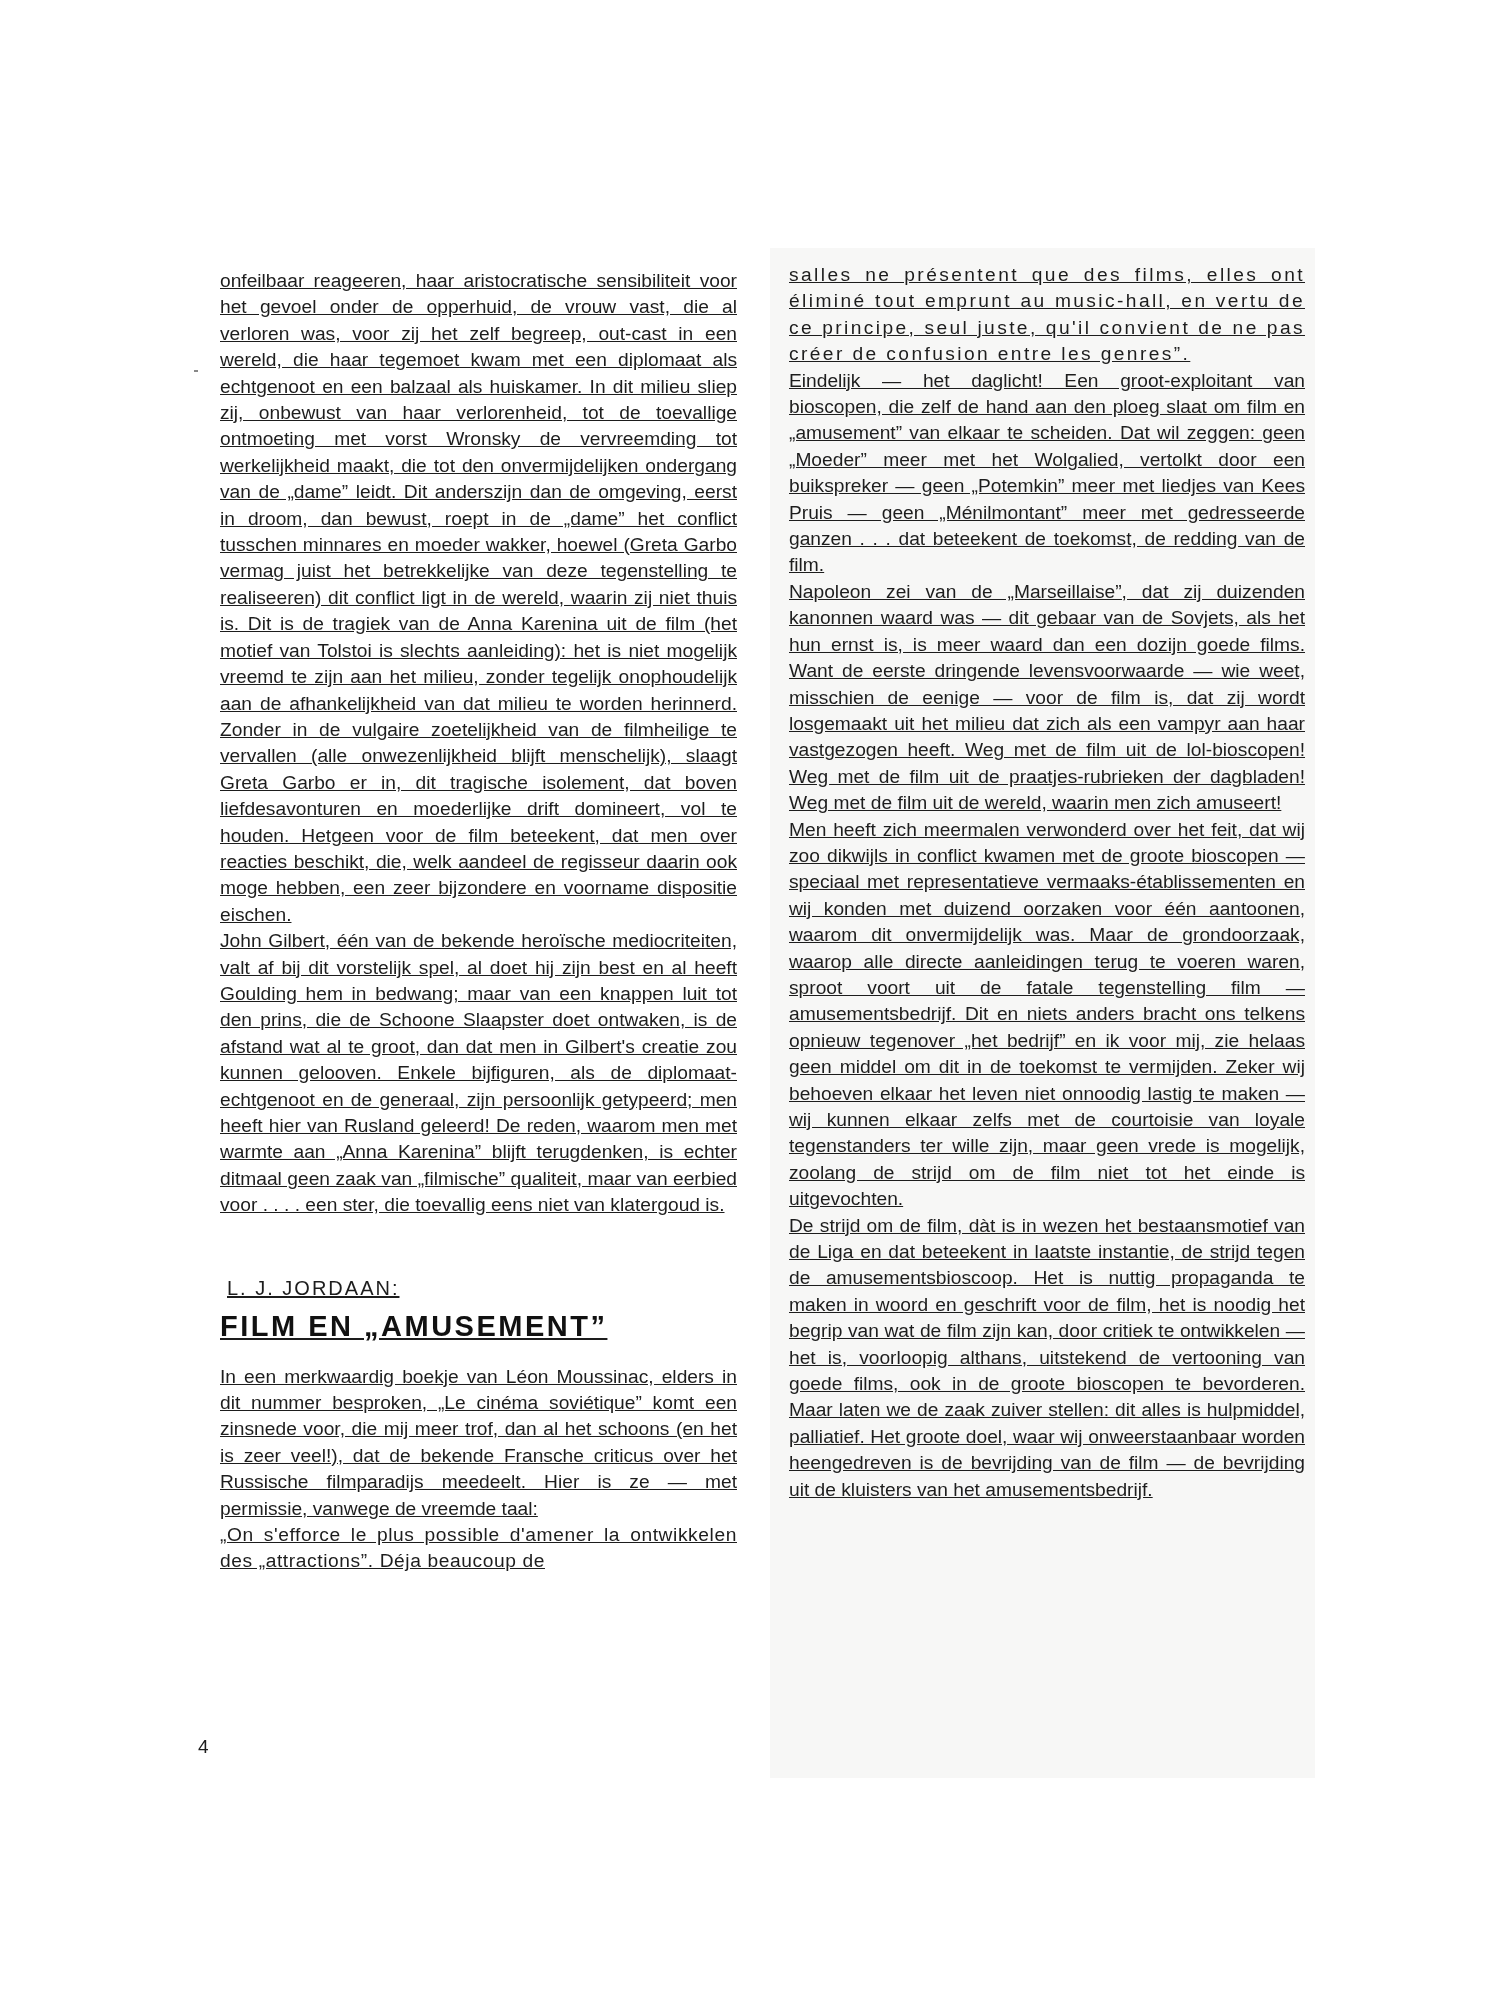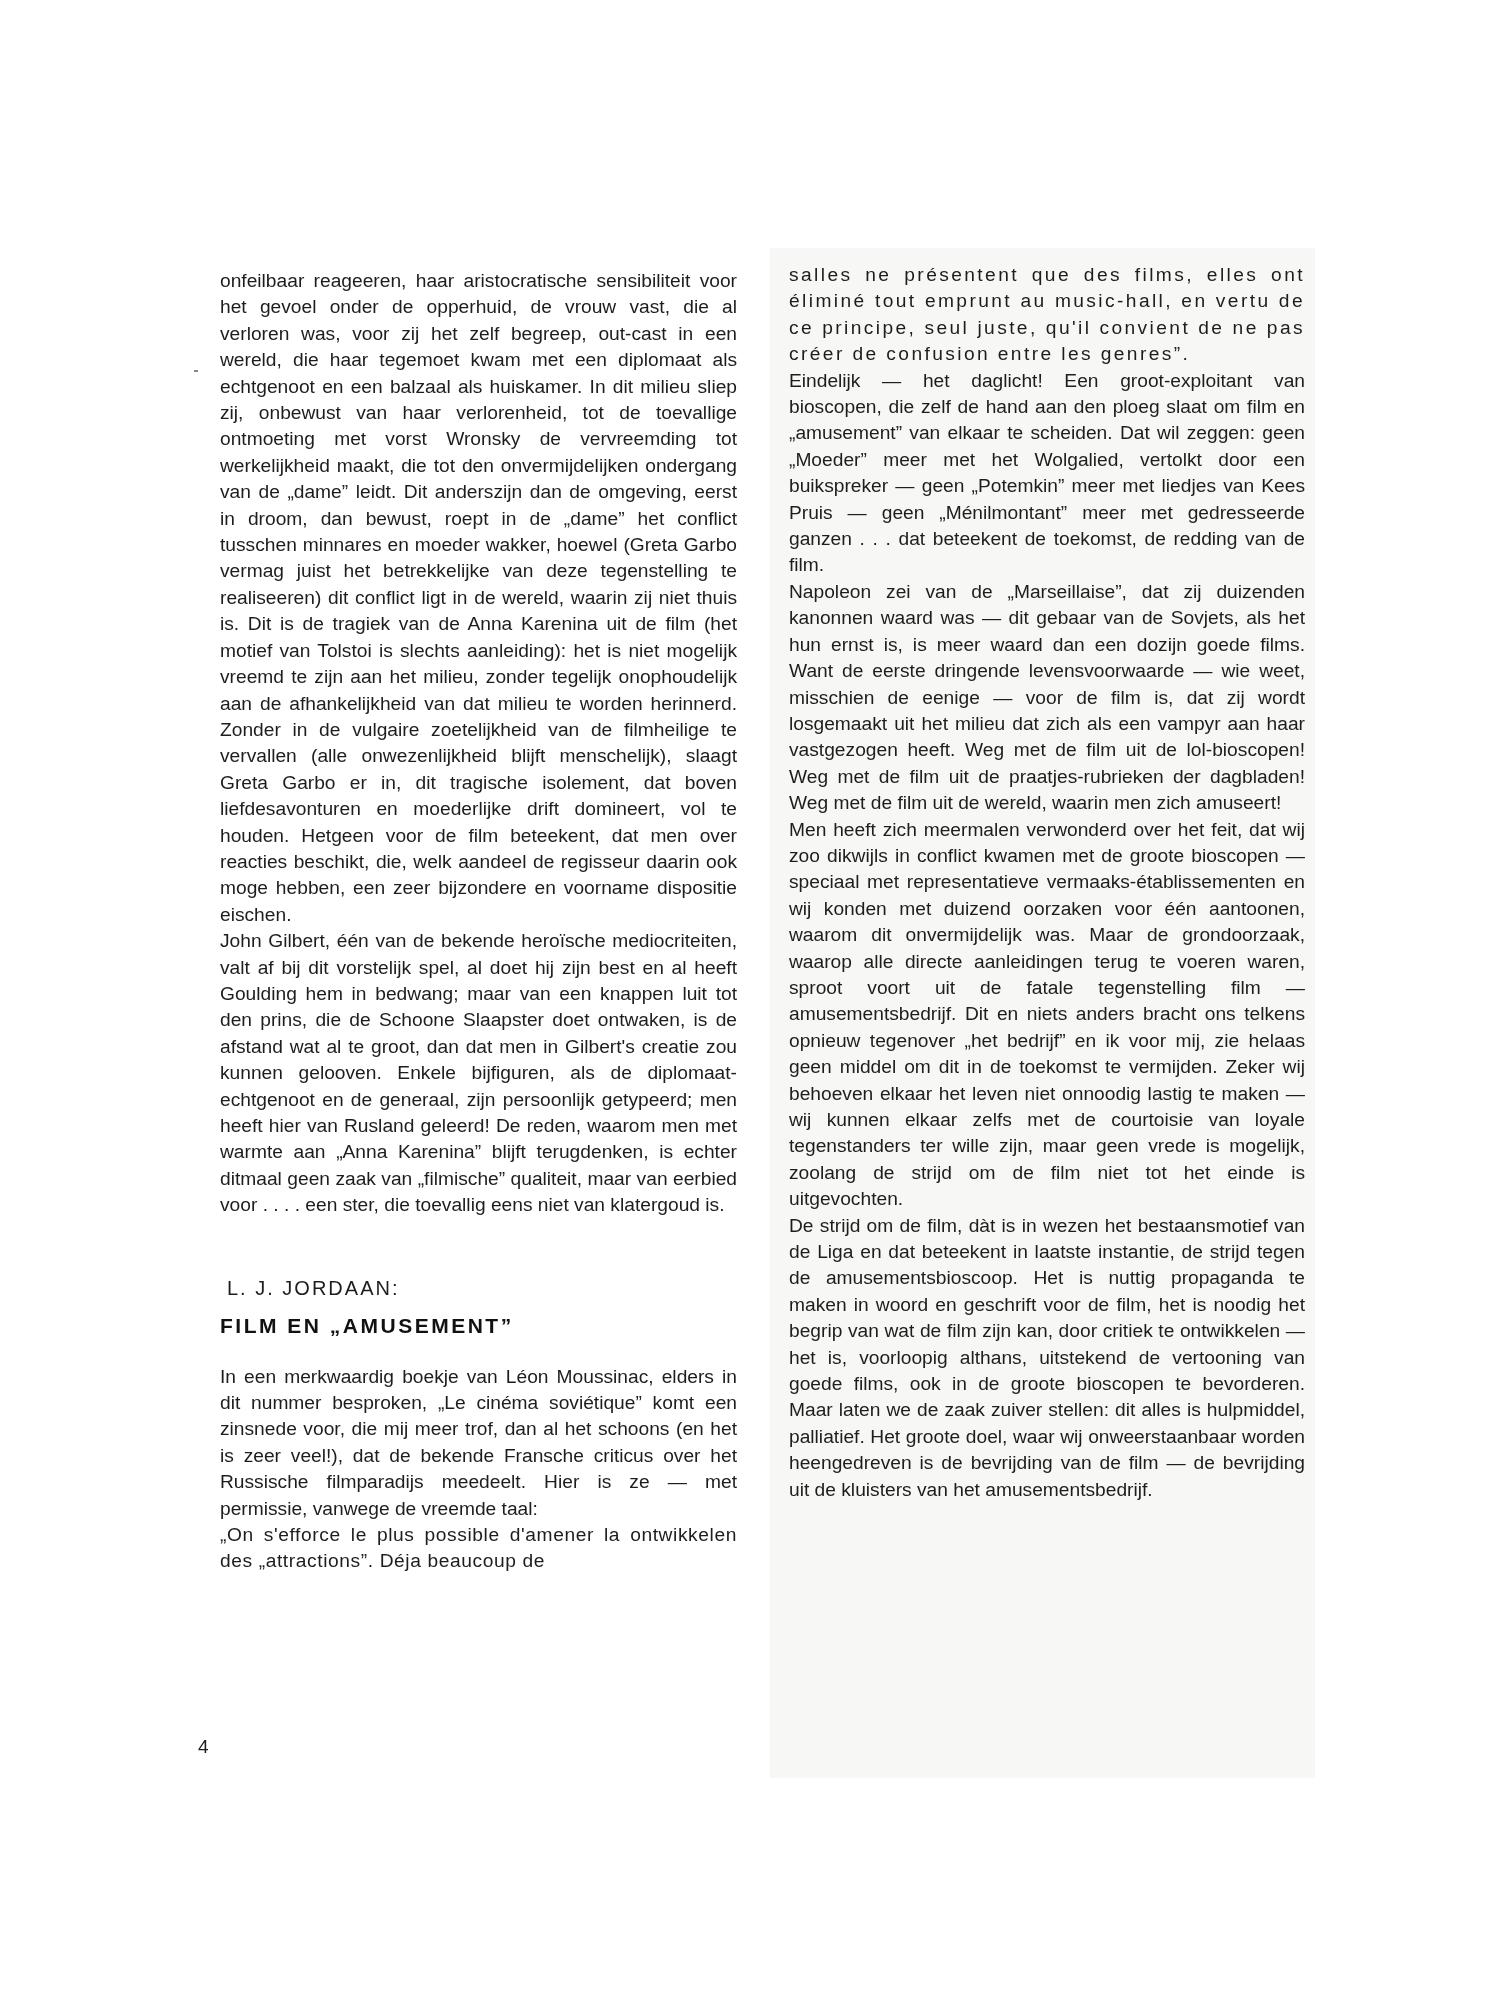--- a/index.html
+++ b/index.html
@@ -11,34 +11,35 @@
       position: absolute; left: 770px; top: 248px; width: 545px; height: 1530px;
       background: #f7f7f6;
     }
     .col {
       position: absolute;
       font-family: "Liberation Sans", sans-serif;
       color: #1d1d1d;
       font-size: 19.2px;
       line-height: 26.4px;
       text-align: justify;
+      text-decoration: underline;
     }
     .col-left { left: 220px; top: 268px; width: 517px; }
     .col-right { left: 789px; top: 262px; width: 516px; }
     .col p { margin: 0; text-indent: 0; }
     .col p.last { text-align-last: left; }
     .spaced { letter-spacing: 2.4px; }
     .author {
       margin: 55px 0 0 7px;
       font-size: 20px; letter-spacing: 2px; line-height: 28px;
       text-align: left;
     }
     .title {
       margin: 6px 0 20px 0;
-      font-size: 21px; font-weight: bold; letter-spacing: 2.5px; line-height: 36px;
+      font-size: 29px; font-weight: bold; letter-spacing: 2.5px; line-height: 36px;
       text-align: left; color: #111;
     }
     .page-number {
       position: absolute; left: 198px; top: 1736px;
       font-family: "Liberation Sans", sans-serif;
       font-size: 19px; color: #1d1d1d;
     }
     .stray-dot {
       position: absolute; left: 194px; top: 370px; width: 4px; height: 2px; background: #888;
     }

